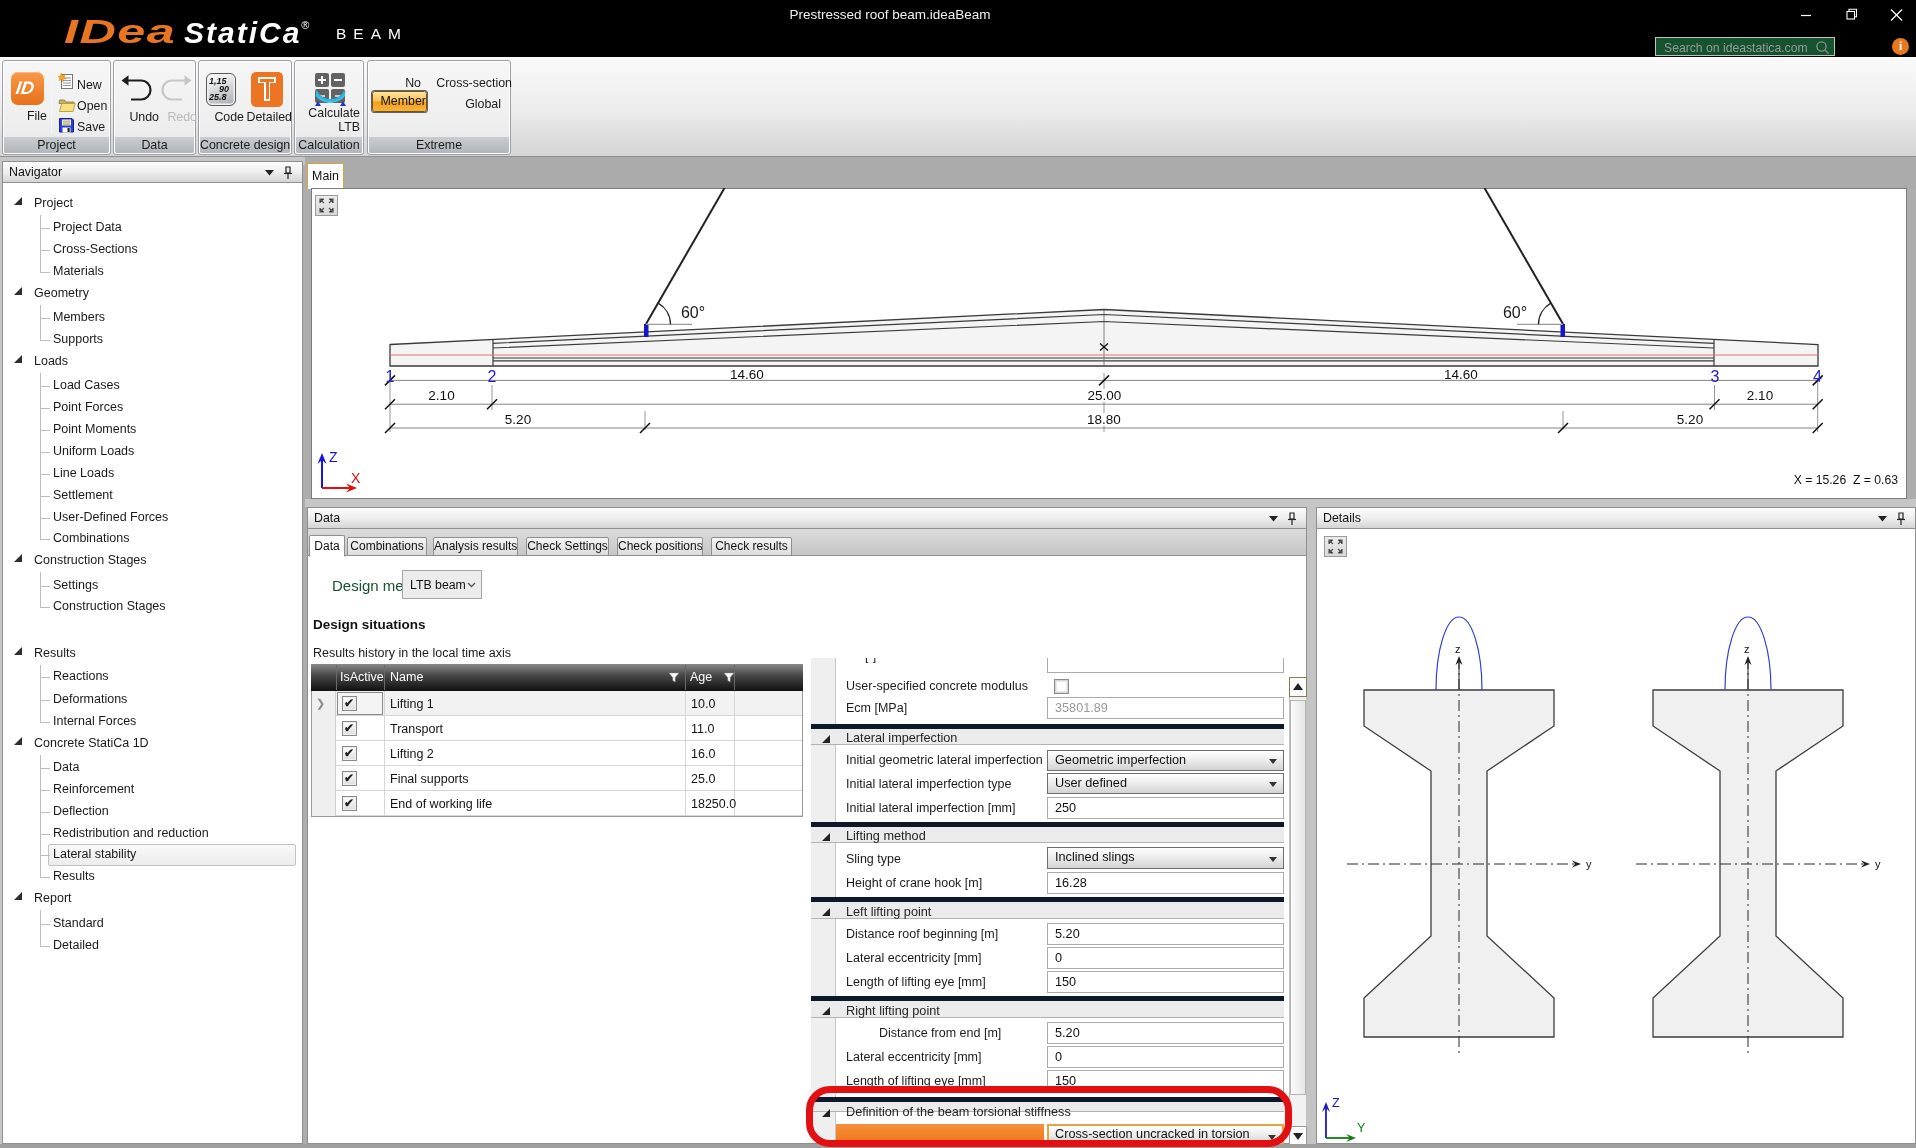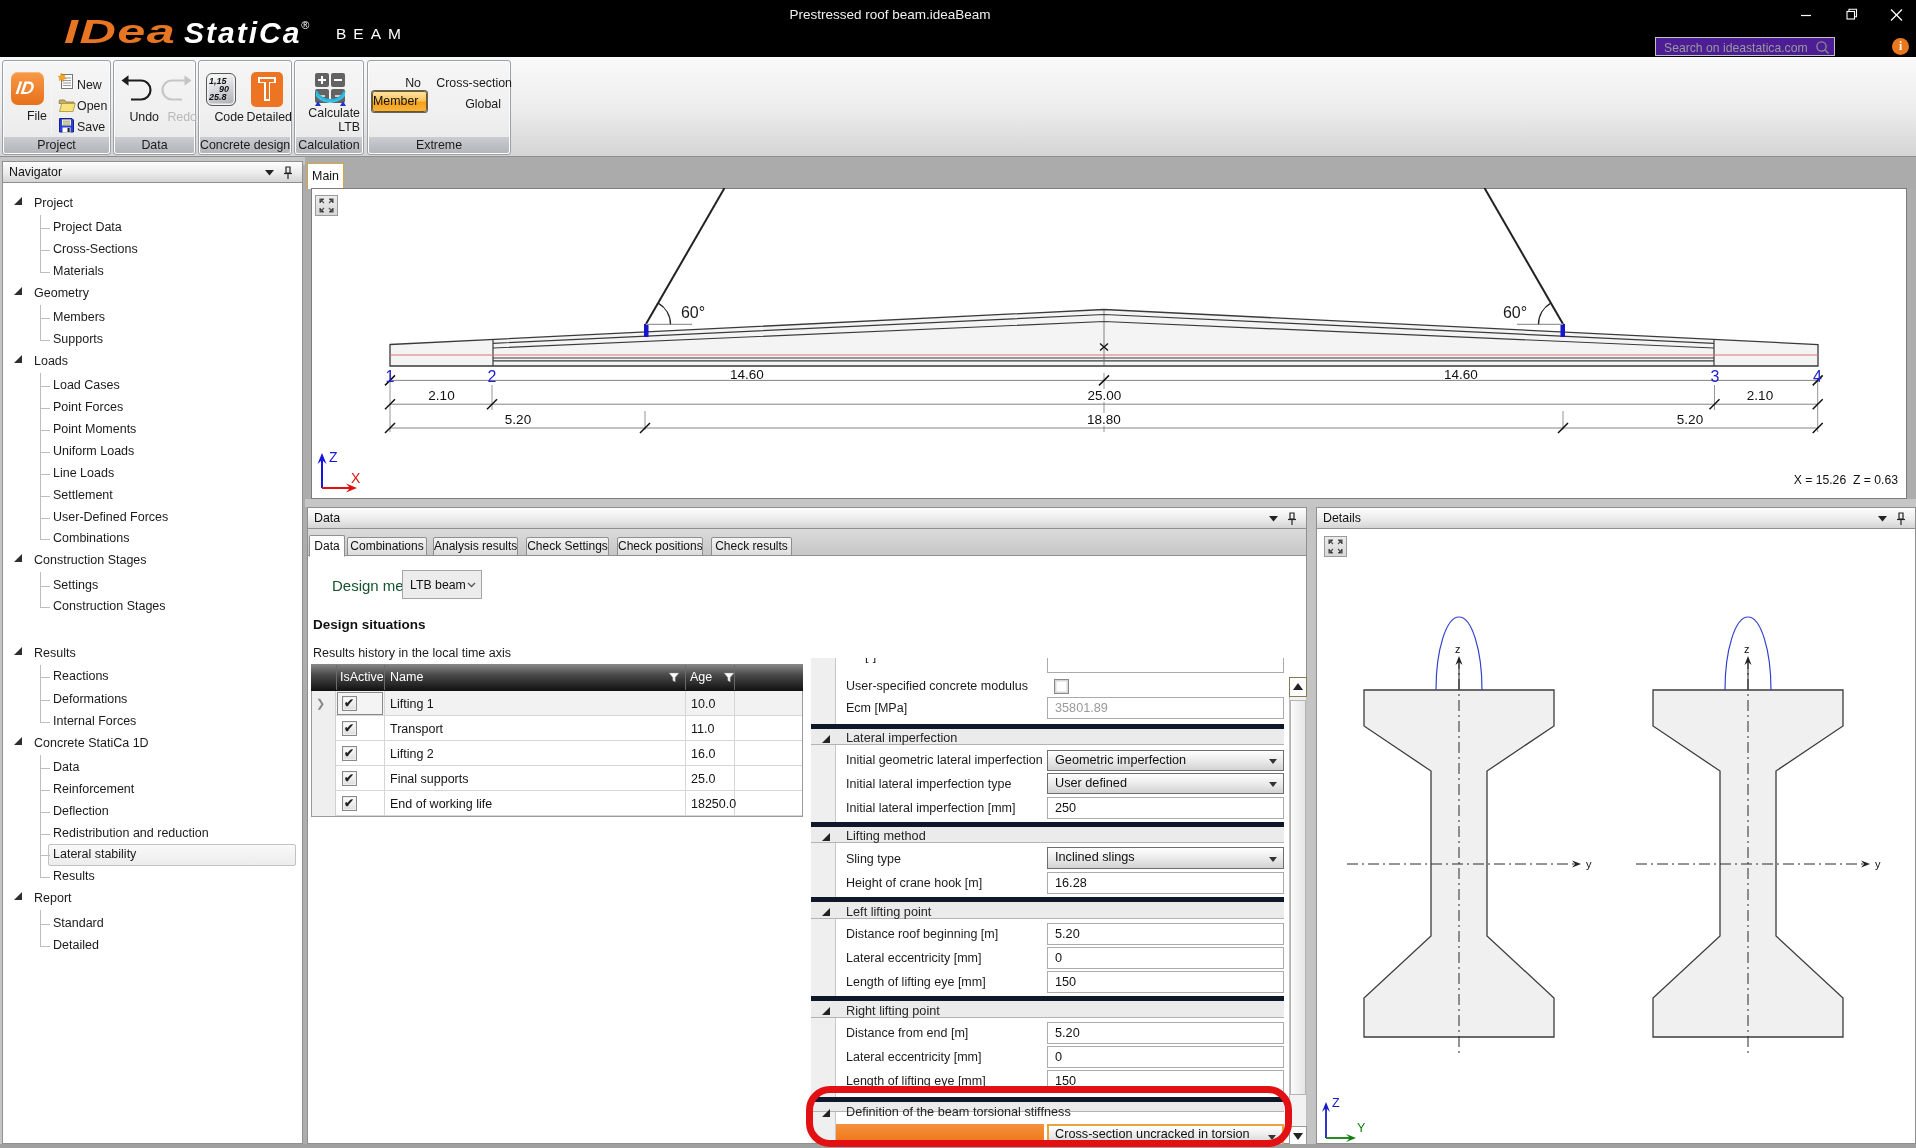--- a/index.html
+++ b/index.html
@@ -31,21 +31,21 @@
  <div class="abs" style="left:184px;top:16px;font-size:30px;font-weight:bold;font-style:italic;color:#fff;letter-spacing:2px">StatiCa<span style="font-size:11px;vertical-align:14px;font-style:normal;font-weight:normal">®</span></div>
  <div class="abs" style="left:336px;top:25px;font-size:15.5px;color:#fff;letter-spacing:7px">BEAM</div>
  <div class="abs" style="left:700px;top:7px;width:380px;text-align:center;font-size:13.5px;color:#f0f0f0">Prestressed roof beam.ideaBeam</div>
  <svg class="abs" style="left:1790px;top:5px" width="120" height="22" viewBox="0 0 120 22">
    <line x1="11" y1="10.5" x2="21" y2="10.5" stroke="#fff" stroke-width="1.2"></line>
    <rect x="57" y="6.5" width="7.5" height="7.5" fill="none" stroke="#fff" stroke-width="1.1"></rect>
    <path d="M59,6.5 v-2.3 h7.5 v7.5 h-2.3" fill="none" stroke="#fff" stroke-width="1.1"></path>
    <line x1="101" y1="4.5" x2="112" y2="15.5" stroke="#fff" stroke-width="1.3"></line>
       <line x1="112" y1="4.5" x2="101" y2="15.5" stroke="#fff" stroke-width="1.3"></line>
  </svg>
- <div class="abs" style="left:1655px;top:37px;width:180px;height:19px;background:#4c1d95;border:1px solid #c2c2c2">
+ <div class="abs" style="left:1655px;top:37px;width:180px;height:19px;background:#14532d;border:1px solid #c2c2c2">
    <div class="abs" style="left:8px;top:3px;font-size:12.2px;color:#9a9a9a">Search on ideastatica.com</div>
    <svg class="abs" style="right:4px;top:2px" width="15" height="15">
         <circle cx="6.5" cy="6.5" r="4.6" fill="none" stroke="#8f8f8f" stroke-width="1.3"></circle>
         <line x1="10" y1="10" x2="13.5" y2="13.5" stroke="#8f8f8f" stroke-width="1.3"></line>
       </svg>
  </div>
  <div class="abs" style="left:1892px;top:38px;width:17px;height:17px;border-radius:50%;background:#e8781d;color:#fff;text-align:center;font-size:11.5px;font-weight:bold;line-height:17px;font-family:'Liberation Serif',serif">i</div>
 </div>
 
 <div id="ribbon">
@@ -133,21 +133,21 @@
    <path d="M2,19 C8,31 25,31 31,19" fill="none" stroke="#2db4da" stroke-width="2"></path>
    <path d="M4,29 l3,5 h-6 z" fill="#2233cc"></path>
         <path d="M29,29 l3,5 h-6 z" fill="#2233cc"></path>
   </svg>
   <div class="rlbl" style="left:5px;top:45px;width:60px">Calculate<br>LTB</div>
   <div class="grplbl">Calculation</div>
  </div>
  <div class="grp" style="left:367px;width:144px">
   <div class="rlbl" style="left:13px;top:15px;width:40px">No</div>
   <div class="rlbl" style="left:60px;top:15px;width:84px">Cross-section</div>
-  <div class="abs" style="left:4px;top:30px;width:55px;height:21px;border:1px solid #70571a;border-radius:2.5px;background:linear-gradient(#fee3a0,#fbc35c 45%,#f5a019 55%,#f8b33c);box-shadow:0 0 0 1px #616161;text-align:left;font-size:12.4px;color:#111;line-height:19px">Member</div>
+  <div class="abs" style="left:4px;top:30px;width:55px;height:21px;border:1px solid #70571a;border-radius:2.5px;background:linear-gradient(#fee3a0,#fbc35c 45%,#f5a019 55%,#f8b33c);box-shadow:0 0 0 1px #616161;text-align:right;font-size:12.4px;color:#111;line-height:19px">Member</div>
   <div class="rlbl" style="left:71px;top:36px;width:62px">Global</div>
   <div class="grplbl">Extreme</div>
  </div>
 </div>
 
 <div class="abs" style="left:305px;top:499px;width:1611px;height:8px;background:#c6c6c6"></div>
 <div class="abs" style="left:1307px;top:507px;width:9px;height:637px;background:#c4c4c4"></div>
 <div class="abs" style="left:0px;top:157px;width:305px;height:8px;background:#c6c6c6"></div>
 <div class="abs" style="left:0px;top:157px;width:2px;height:991px;background:#c6c6c6"></div>
 
@@ -444,21 +444,21 @@
 <div class="pgl" style="left:846px;top:927px">Distance roof beginning [m]</div>
 <div class="pgbox" style="left:1047px;top:923px;color:#111">5.20</div>
 <div class="pgl" style="left:846px;top:951px">Lateral eccentricity [mm]</div>
 <div class="pgbox" style="left:1047px;top:947px;color:#111">0</div>
 <div class="pgl" style="left:846px;top:975px">Length of lifting eye [mm]</div>
 <div class="pgbox" style="left:1047px;top:971px;color:#111">150</div>
 <div class="sec" style="top:996px;height:22px">
     <div class="sectri" style="top:6px"></div>
     <div class="seclbl" style="left:35px;top:3px">Right lifting point</div>
   </div>
-<div class="pgl" style="left:846px;top:1026px">Distance from end [m]</div>
+<div class="pgl" style="left:879px;top:1026px">Distance from end [m]</div>
 <div class="pgbox" style="left:1047px;top:1022px;color:#111">5.20</div>
 <div class="pgl" style="left:846px;top:1050px">Lateral eccentricity [mm]</div>
 <div class="pgbox" style="left:1047px;top:1046px;color:#111">0</div>
 <div class="pgl" style="left:846px;top:1074px">Length of lifting eye [mm]</div>
 <div class="pgbox" style="left:1047px;top:1070px;color:#111">150</div>
 <div class="sec" style="top:1097px;height:15px">
     <div class="sectri" style="top:7px"></div>
     <div class="seclbl" style="left:35px;top:3px">Definition of the beam torsional stiffness</div>
   </div>
 <div class="abs" style="left:836px;top:1124px;width:208px;height:22px;background:linear-gradient(#f5913c,#ee7211);color:#fff;font-size:12.5px;padding:18px 0 0 10px">Torsional stiffness of the beam</div>

